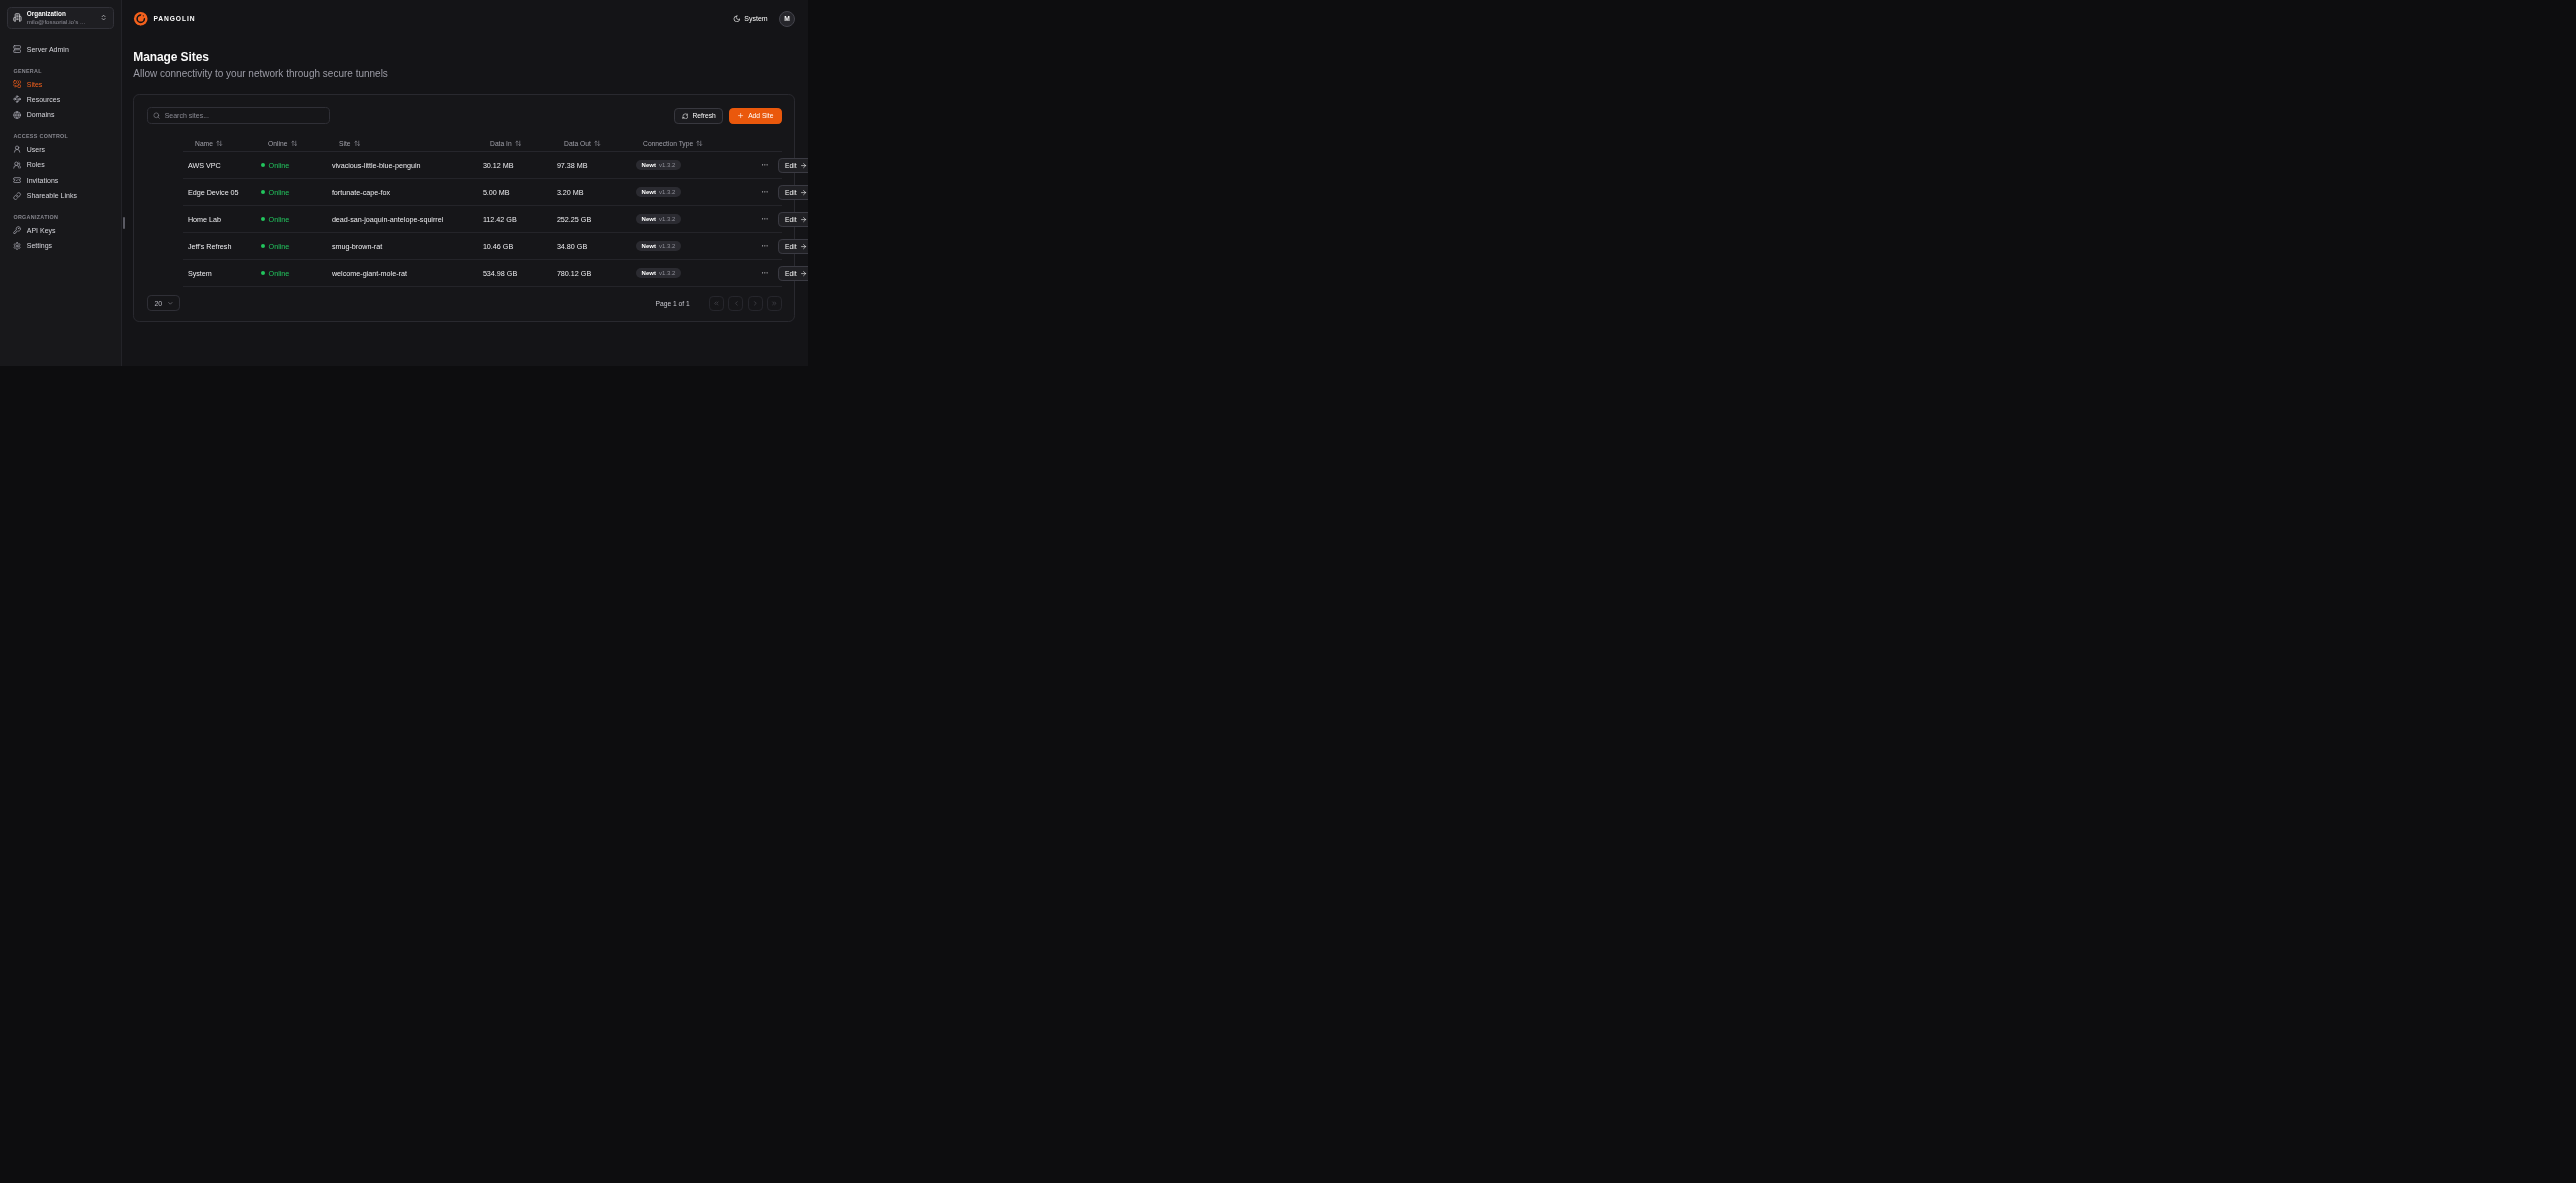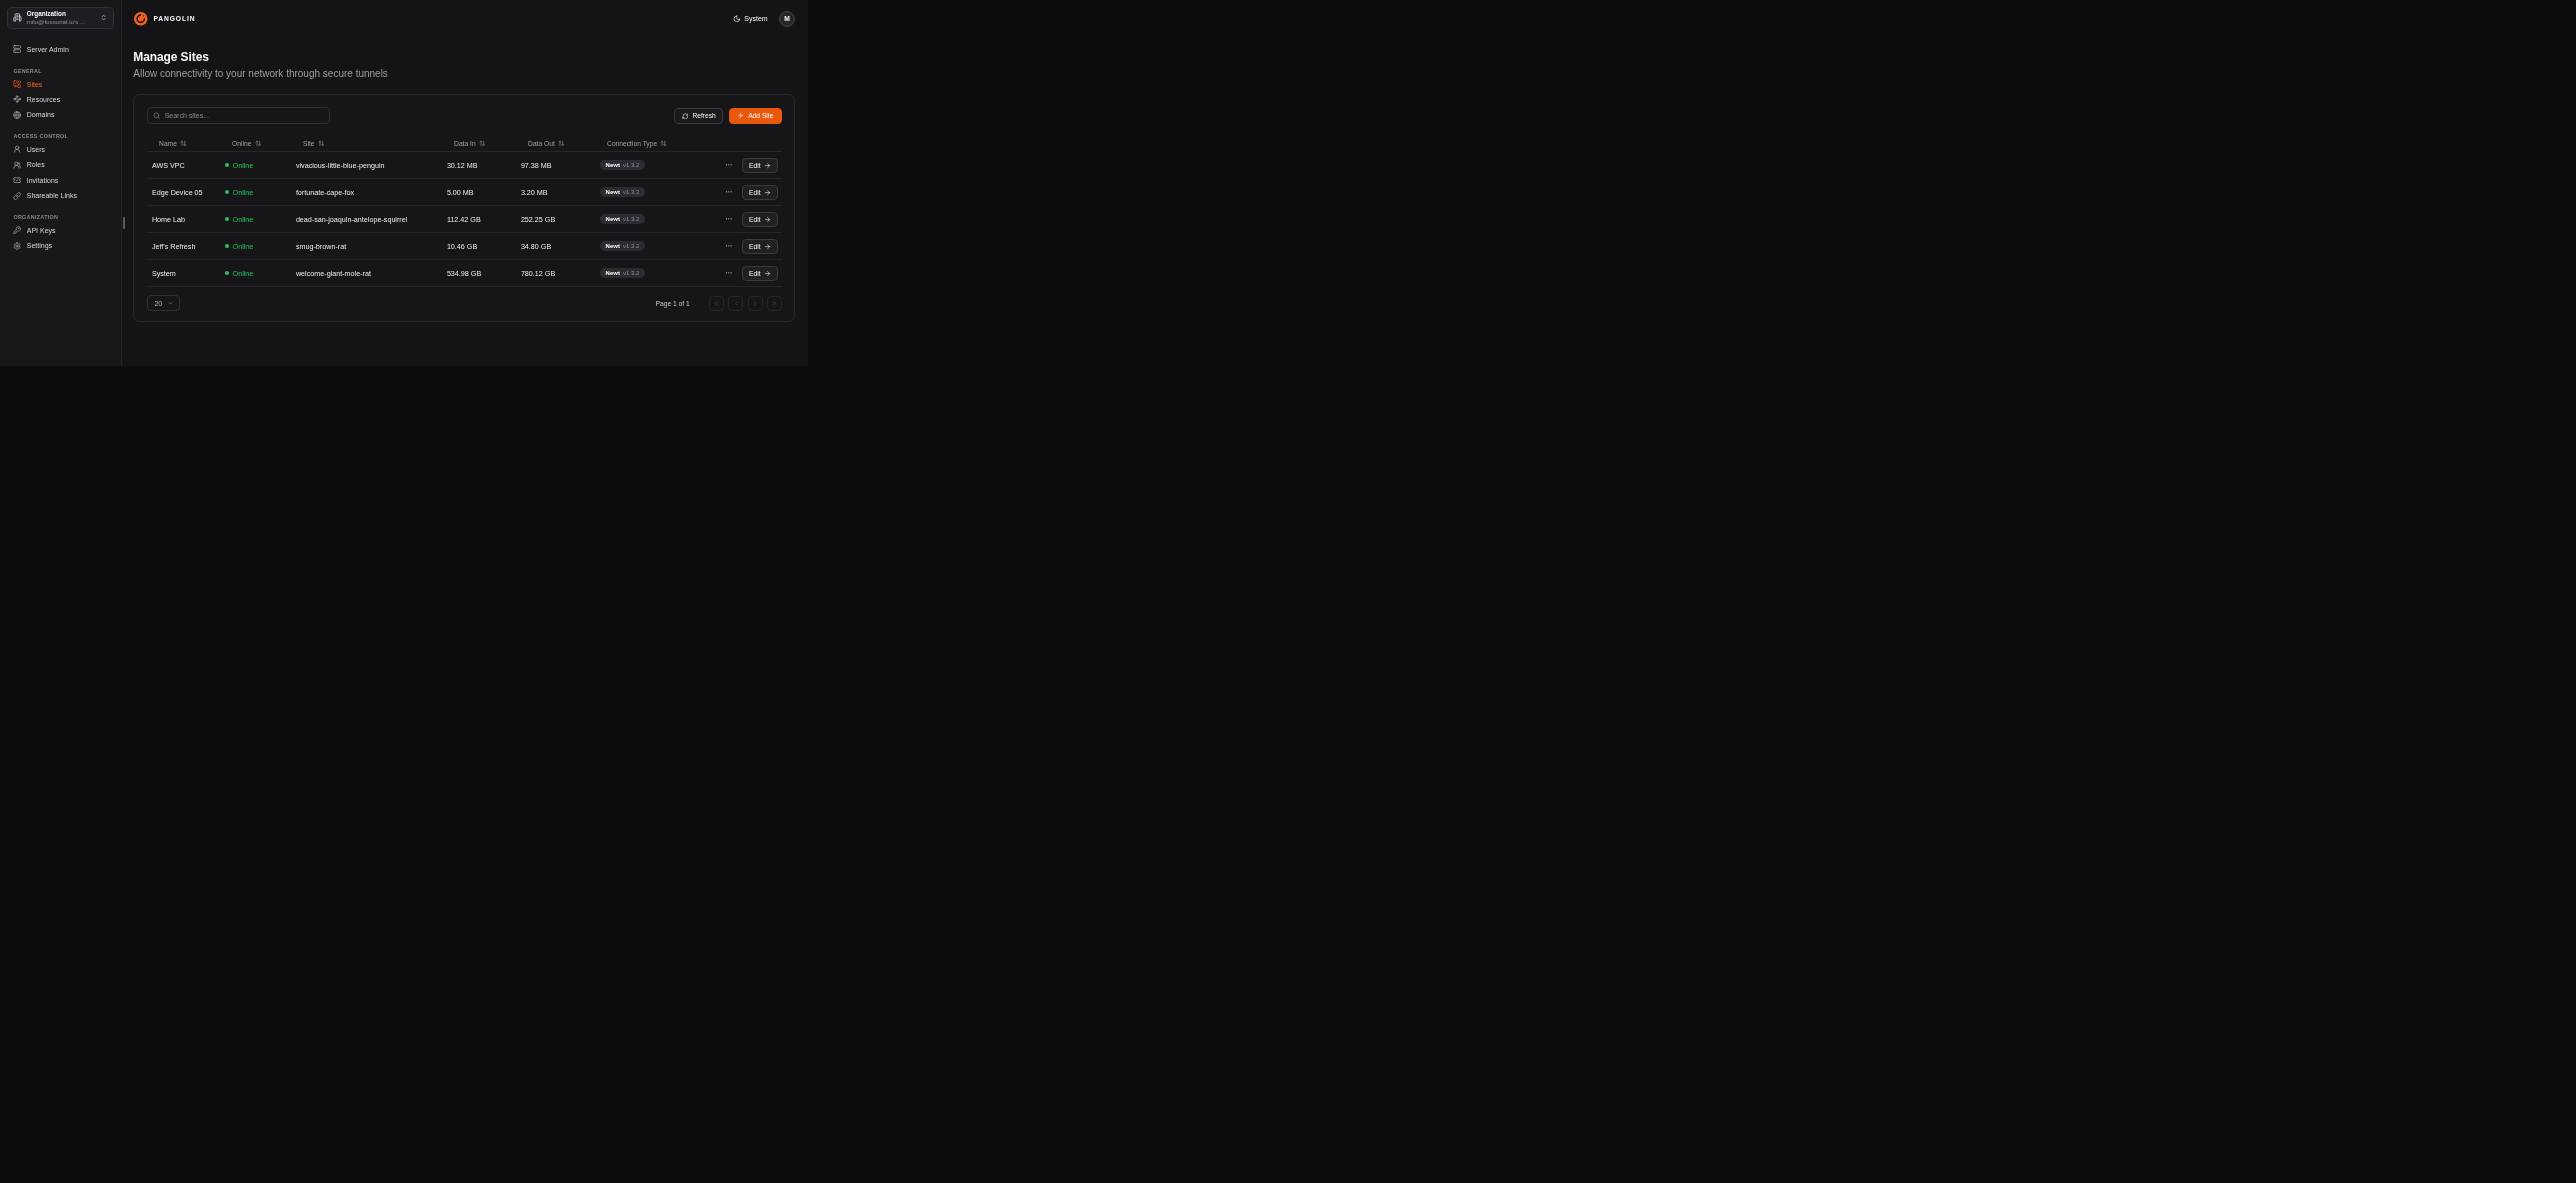--- a/index.html
+++ b/index.html
@@ -44,21 +44,21 @@
   .search { display:flex; align-items:center; gap:4.1px; width:183px; height:17px; border:0.5px solid #2f2f36; border-radius:4.6px; padding:0 5.7px; color:#8b8b94; }
   .search input { flex:1; background:transparent; border:none; outline:none; color:#e4e4e9; font-size:7px; font-family:inherit; }
   .search input::placeholder { color:#8b8b94; }
   .actions { display:flex; align-items:center; gap:5.2px; }
   .btn { display:flex; align-items:center; gap:4.1px; height:16.5px; border-radius:4.1px; font-size:6.7px; font-weight:500; font-family:inherit; cursor:pointer; }
   .btn-ghost { padding:0 6.7px; background:#1b1b1f; border:0.5px solid #38383f; color:#fafafa; }
   .btn-accent { padding:0 7.2px; background:var(--accent-btn,#ea580c); border:0.5px solid var(--accent-btn,#ea580c); color:#ffffff; }
   .btn .icn { display:flex; }
 
   .table { margin-top:11.3px; }
-  .trow { display:grid; grid-template-columns:73px 71px 151px 74px 79px 124px 1fr; align-items:center; padding:0 5.2px; }
+  .trow { display:grid; grid-template-columns:73px 71px 151px 74px 79px 124px 1fr; align-items:center; padding:0 5.2px;margin-left:36px; }
   .thead { height:16.5px; border-bottom:0.5px solid #26262c; color:#a0a0a9; font-size:6.7px; }
   .th { display:flex; align-items:center; gap:3.1px; cursor:pointer; }
   .th .lbl { margin-left:7.2px; }
   .th .icn { display:flex; color:#a0a0a9; }
   .tr { height:27px; border-bottom:0.5px solid #242429; font-size:7.2px; color:#ededf0; }
   .cell-online { display:flex; align-items:center; gap:3.6px; color:var(--green,#22c55e); }
   .dot { width:4.1px; height:4.1px; border-radius:50%; background:var(--green,#22c55e); }
   .badge { display:inline-flex; align-items:center; gap:3.1px; background:#2b2b31; border-radius:515px; padding:2.1px 5.7px; font-size:6px; }
   .badge .b-type { color:#ffffff; font-weight:700; }
   .badge .b-ver { color:#8f8f98; font-weight:500; }

